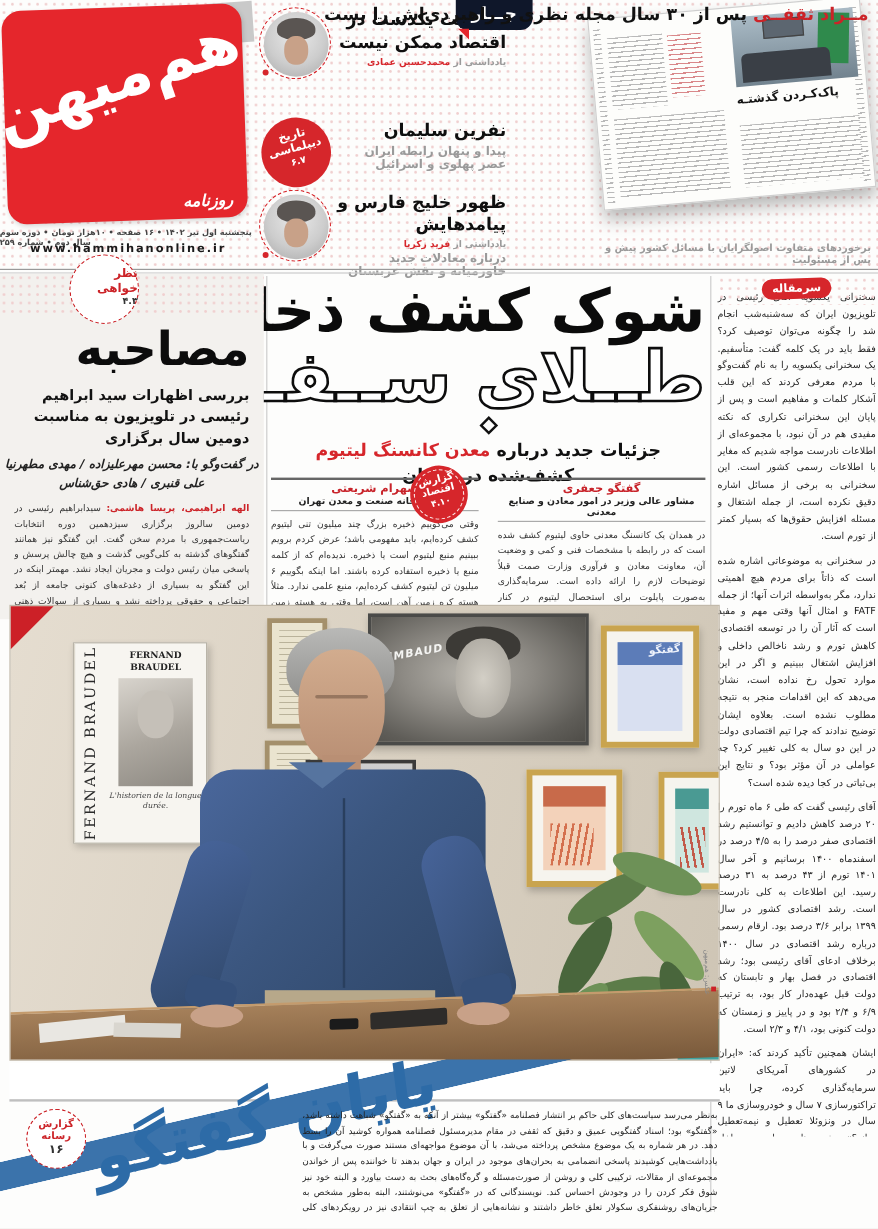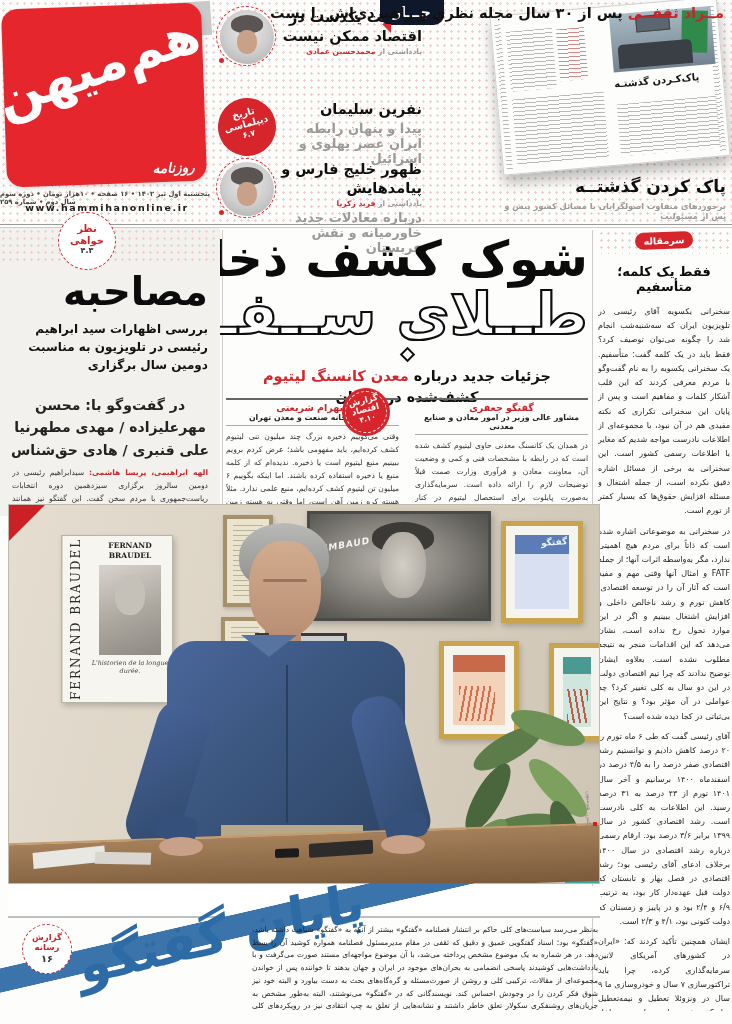--- a/index.html
+++ b/index.html
@@ -32,21 +32,21 @@
   .t-ring{position:absolute;left:4px;top:0;width:60px;height:60px;border-radius:50%;border:1px dashed #d6262b;}
   .t-ring::after{content:"";position:absolute;left:2px;bottom:2px;width:5px;height:5px;border-radius:50%;background:#d6262b;}
   .t-badge{position:absolute;left:6px;top:0;width:58px;height:58px;border-radius:50%;background:#d6262b;
            transform:rotate(-15deg);color:#fff;text-align:center;padding-top:10px;line-height:1.15;}
   .t-badge .bl{font-size:9.5px;font-weight:900;} .t-badge .bn{font-size:8px;font-weight:700;}
   .t-text{position:absolute;right:68px;left:68px;top:2px;text-align:right;}
   .t2 .t-text{right:68px;}
   .t-head{font-size:14.5px;font-weight:900;line-height:1.28;color:#0f0f0f;}
   .t-kick{margin-top:2px;font-size:7.6px;font-weight:700;color:#9a9a9a;}
   .t-kick .auth{color:#d6262b;font-weight:900;}
-  .t-sub{margin-top:2px;font-size:13px;font-weight:700;color:#9a9a9a;}
+  .t-sub{margin-top:2px;font-size:10px;font-weight:700;color:#9a9a9a;}
 
   .preview{position:absolute;left:494px;top:0;width:238px;height:224px;}
   .thumb{position:absolute;left:2px;top:6px;width:228px;height:160px;background:#fdfdfb;border:1px solid #cfcfcf;
          transform:rotate(-5deg);box-shadow:0 8px 14px rgba(0,0,0,.28);overflow:hidden;}
   .col{position:absolute;background:repeating-linear-gradient(to bottom,#b9b9b9 0 1px,transparent 1px 4px);}
   .col.red{background:repeating-linear-gradient(to bottom,#d9888a 0 1px,transparent 1px 4px);}
   .th-photo{position:absolute;left:118px;top:8px;width:102px;height:58px;background:linear-gradient(#a9bac5,#72838f);}
   .th-flag{position:absolute;right:5px;top:3px;width:26px;height:42px;background:#2f8a4c;transform:rotate(6deg);}
   .th-ppl{position:absolute;left:6px;bottom:3px;width:74px;height:24px;background:#3a3f46;border-radius:5px 5px 0 0;}
   .th-screen{position:absolute;left:26px;top:4px;width:34px;height:16px;background:#5c6670;border:1px solid #444;}
@@ -85,27 +85,27 @@
   .ed-badge{position:absolute;left:50%;top:2px;transform:translateX(-50%) rotate(-2deg);width:58px;height:17px;background:#d6262b;
             border-radius:9px;color:#fff;font-size:9.5px;font-weight:900;text-align:center;line-height:17px;}
   .ed-title{margin-top:34px;text-align:center;font-size:13px;font-weight:900;color:#0d0d0d;}
   .ed-body{margin-top:11px;font-size:8px;line-height:1.78;text-align:justify;color:#1d1d1d;height:706px;overflow:hidden;}
   .ed-body p{margin:0 0 6px 0;}
 
   
   .interview{position:absolute;left:0;top:228px;width:220px;height:288px;background:#f3f1ee;}
   .int-dots{position:absolute;left:0;top:0;width:100%;height:34px;}
   .int-badge{position:absolute;left:58px;top:-16px;width:58px;height:58px;border-radius:50%;background:#fff;border:1px dashed #cc2328;
-             text-align:center;color:#cc2328;padding-top:10px;line-height:1.15;z-index:4;}
+             text-align:right;color:#cc2328;padding-top:10px;line-height:1.15;z-index:4;}
   .int-badge .bl{font-size:10px;font-weight:900;} .int-badge .bn{font-size:8px;font-weight:800;color:#333;}
   .int-title{margin-top:44px;padding:0 12px;text-align:right;}
   .int-t-black{font-size:39px;font-weight:900;line-height:1.02;color:#0c0c0c;}
   .int-t-red{font-size:39px;font-weight:900;line-height:1.05;color:#cc2328;}
   .int-sub{margin-top:8px;padding:0 12px;font-size:12px;font-weight:900;text-align:right;line-height:1.5;color:#111;}
-  .int-guests{margin-top:20px;text-align:center;font-size:14px;font-weight:800;color:#222;line-height:1.6;}
+  .int-guests{margin-top:6px;text-align:center;font-size:10px;font-weight:800;color:#222;line-height:1.6;font-style:italic;}
   .int-body{margin:6px 12px 0;font-size:7.6px;line-height:1.7;text-align:justify;color:#333;height:88px;overflow:hidden;}
   .int-byline{color:#cc2328;font-weight:900;}
 
   
   .scene{position:absolute;left:8px;top:504px;width:592px;height:380px;border:1px solid #c2b9aa;overflow:hidden;
          background:linear-gradient(105deg,#e5ddd0 0%,#dad1c2 50%,#cec5b5 100%);}
   .ph-corner{position:absolute;left:0;top:0;width:0;height:0;border-top:36px solid #cc2027;border-right:36px solid transparent;z-index:8;}
   .braudel{position:absolute;left:52px;top:30px;width:112px;height:168px;background:#f7f5f0;border:1px solid #b9b4a8;
            box-shadow:2px 3px 6px rgba(0,0,0,.2);display:flex;direction:ltr;}
   .br-spine{width:26px;display:flex;align-items:center;justify-content:center;writing-mode:vertical-rl;transform:rotate(180deg);
@@ -254,21 +254,20 @@
       <div class="col red" style="left:64px;top:18px;width:28px;height:52px;"></div>
       <div class="col" style="left:14px;top:84px;width:92px;height:66px;"></div>
       <div class="col" style="left:118px;top:98px;width:100px;height:52px;"></div>
       <div class="th-photo">
         <div class="th-screen"></div>
         <div class="th-flag"></div>
         <div class="th-ppl"></div>
       </div>
       <div class="th-headline">پاک‌کـردن گذشتـه</div>
     </div>
-    <div class="preview-head">پاک کردن گذشتــه</div>
     <div class="preview-sub">برخوردهای متفاوت اصولگرایان با مسائل کشور پیش و پس از مسئولیت</div>
   </div>
 
   <div class="hdr-rule"></div>
   <div class="v1"></div>
   <div class="v2"></div>
 
   <div class="lead">
     <div class="lead-l1">شوک کشف ذخایر</div>
     <div class="lead-l2">طــلای ســفــیــد</div>
@@ -294,21 +293,20 @@
     <div class="exp">
       <div class="exp-name">شهرام شریعتی</div>
       <div class="exp-role">دبیرکل خانه صنعت و معدن تهران</div>
       <div class="exp-body">وقتی می‌گوییم ذخیره بزرگ چند میلیون تنی لیتیوم کشف کرده‌ایم، باید مفهومی باشد؛ عرض کردم برویم ببینیم منبع لیتیوم است یا ذخیره. ندیده‌ام که از کلمه منبع یا ذخیره استفاده کرده باشند. اما اینکه بگوییم ۶ میلیون تن لیتیوم کشف کرده‌ایم، منبع علمی ندارد. مثلاً هسته کره زمین آهن است، اما وقتی به هسته زمین نمی‌توان دسترسی داشت هیچ ارزش اقتصادی برای ما ندارد. اینکه اورانیوم زیادی پیدا شود اما ارزش اقتصادی نداشته باشد، ذخیره معدنی محسوب نمی‌شود.</div>
     </div>
   </div>
 
   <div class="editorial">
     <div class="ed-dotstrip dots"></div>
     <div class="ed-badge">سرمقاله</div>
-    <div class="ed-title">فقط یک کلمه؛ متأسفیم</div>
     <div class="ed-body">
       <p>سخنرانی یکسویه آقای رئیسی در تلویزیون ایران که سه‌شنبه‌شب انجام شد را چگونه می‌توان توصیف کرد؟ فقط باید در یک کلمه گفت: متأسفیم. یک سخنرانی یکسویه را به نام گفت‌وگو با مردم معرفی کردند که این قلب آشکار کلمات و مفاهیم است و پس از پایان این سخنرانی تکراری که نکته مفیدی هم در آن نبود، با مجموعه‌ای از اطلاعات نادرست مواجه شدیم که مغایر با اطلاعات رسمی کشور است. این سخنرانی به برخی از مسائل اشاره دقیق نکرده است، از جمله اشتغال و مسئله افزایش حقوق‌ها که بسیار کمتر از تورم است.</p>
       <p>در سخنرانی به موضوعاتی اشاره شده است که ذاتاً برای مردم هیچ اهمیتی ندارد، مگر به‌واسطه اثرات آنها؛ از جمله FATF و امثال آنها وقتی مهم و مفید است که آثار آن را در توسعه اقتصادی، کاهش تورم و رشد ناخالص داخلی و افزایش اشتغال ببینیم و اگر در این موارد تحول رخ نداده است، نشان می‌دهد که این اقدامات منجر به نتیجه مطلوب نشده است. بعلاوه ایشان توضیح ندادند که چرا تیم اقتصادی دولت در این دو سال به کلی تغییر کرد؟ چه عواملی در آن مؤثر بود؟ و نتایج این بی‌ثباتی در کجا دیده شده است؟</p>
       <p>آقای رئیسی گفت که طی ۶ ماه تورم را ۲۰ درصد کاهش دادیم و توانستیم رشد اقتصادی صفر درصد را به ۴/۵ درصد در اسفندماه ۱۴۰۰ برسانیم و آخر سال ۱۴۰۱ تورم از ۴۳ درصد به ۳۱ درصد رسید. این اطلاعات به کلی نادرست است. رشد اقتصادی کشور در سال ۱۳۹۹ برابر ۳/۶ درصد بود. ارقام رسمی درباره رشد اقتصادی در سال ۱۴۰۰ برخلاف ادعای آقای رئیسی بود؛ رشد اقتصادی در فصل بهار و تابستان که دولت قبل عهده‌دار کار بود، به ترتیب ۶/۹ و ۲/۴ بود و در پاییز و زمستان که دولت کنونی بود، ۴/۱ و ۲/۳ است.</p>
       <p>ایشان همچنین تأکید کردند که: «ایران در کشورهای آمریکای لاتین سرمایه‌گذاری کرده، چرا باید تراکتورسازی ۷ سال و خودروسازی ما ۹ سال در ونزوئلا تعطیل و نیمه‌تعطیل بماند؟» خودروهای ما در داخل کشورمان با خودروهای خارجی حتی با تعرفه وارداتی بالای ۱۵۰ درصد هم نمی‌توانند رقابت کنند؛ چطور در آمریکای لاتین سودآور خواهد بود؟ ■</p>
     </div>
   </div>
 
   <div class="interview">
     <div class="int-dots dots"></div>

